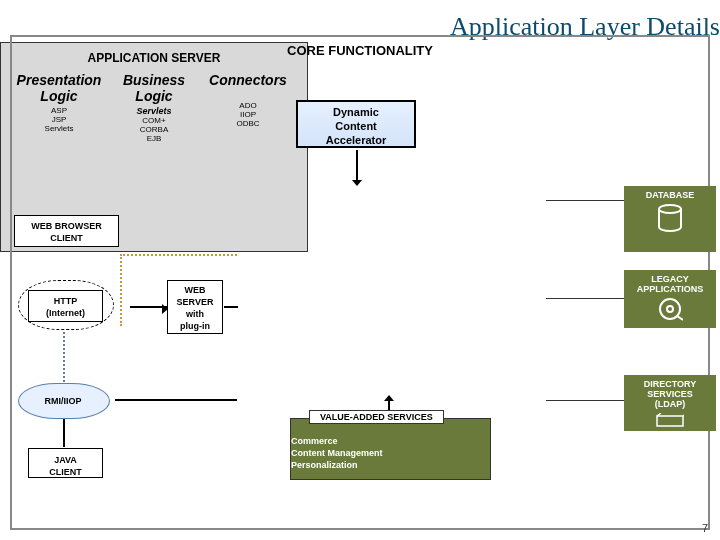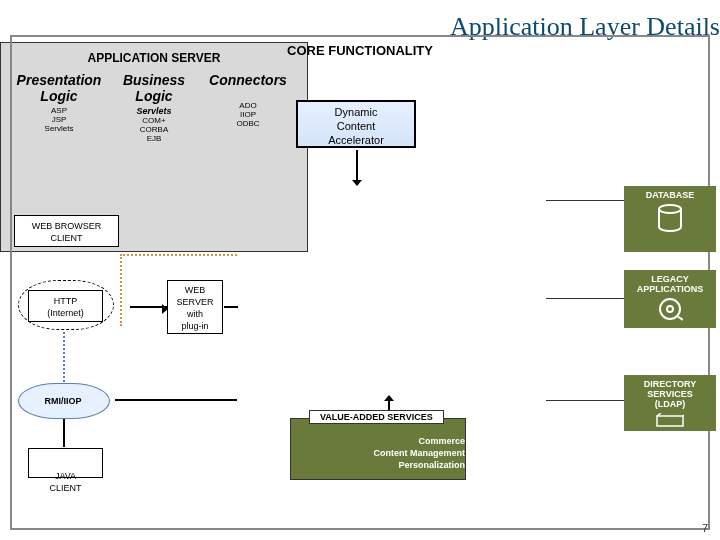--- a/index.html
+++ b/index.html
@@ -1,36 +1,36 @@
 <!DOCTYPE html>
 <html><head>
 <meta charset="utf-8">
 <style>
   * { box-sizing: border-box; margin: 0; padding: 0; }
   body { width: 720px; height: 540px; background: #fff; font-family: Verdana, Arial, sans-serif; position: relative; }
   .title { font-family: "Comic Sans MS", cursive; color: #0c4a6e; font-size: 26px; text-align: right; padding-top: 12px; font-weight: normal; }
-  .box { position: absolute; border: 1px solid #000; background: #fff; text-align: center; font-weight: normal; }
+  .box { position: absolute; border: 1px solid #000; background: #fff; text-align: center; font-weight: bold; }
   .dca { left: 296px; top: 100px; width: 120px; height: 48px; border: 2px solid #000; background: linear-gradient(#e6f0ff,#d4e4fa); font-size: 11px; padding-top: 3px; line-height: 14px; }
   .appsrv { left: 237px; top: 185px; width: 308px; height: 210px; background: #d9d9d9; border: 1px solid #333; }
   .appsrv-title { font-size: 12px; font-weight: bold; text-align: center; padding-top: 8px; }
   .core { position: absolute; left: 10px; top: 35px; right: 10px; bottom: 10px; border: 2px solid #888; }
   .core-title { font-size: 13px; font-weight: bold; text-align: center; padding-top: 6px; }
   .col { position: absolute; top: 35px; width: 88px; text-align: center; font-size: 8px; }
   .col1 { left: 3px; } .col2 { left: 98px; } .col3 { left: 192px; }
   .colh { font-style: italic; font-weight: bold; font-size: 14px; margin-bottom: 2px; }
   .sub { font-style: italic; font-weight: bold; font-size: 9px; }
   .webclient { left: 14px; top: 215px; width: 105px; height: 32px; font-size: 9px; padding-top: 4px; line-height: 12px; }
   .http { left: 28px; top: 290px; width: 75px; height: 32px; font-size: 9px; padding-top: 4px; line-height: 12px; z-index: 3; }
   .cloud { position: absolute; border-radius: 50%/60%; background: #fff; border: 1px solid #000; border-style: dashed; z-index: 2; }
   .cloud1 { left: 18px; top: 280px; width: 96px; height: 50px; }
   .websrv { left: 167px; top: 280px; width: 56px; height: 54px; font-size: 9px; padding-top: 3px; line-height: 12px; }
   .rmi { position: absolute; left: 29px; top: 390px; width: 68px; height: 24px; text-align: center; font-size: 9px; font-weight: bold; padding-top: 6px; z-index: 3; }
   .cloud2 { position: absolute; left: 18px; top: 383px; width: 92px; height: 36px; border-radius: 50%/60%; background: #e6f0ff; border: 1px solid #5a7fb0; z-index: 2; }
-  .java { left: 28px; top: 448px; width: 75px; height: 30px; font-size: 9px; padding-top: 21px; line-height: 12px; }
-  .vas { position: absolute; left: 290px; top: 418px; width: 176px; height: 62px; background: #6a7a3a; border: 1px solid #333; text-align: right; }
+  .java { left: 28px; top: 448px; width: 75px; height: 30px; font-size: 9px; padding-top: 5px; line-height: 12px; }
+  .vas { position: absolute; left: 290px; top: 418px; width: 201px; height: 62px; background: #6a7a3a; border: 1px solid #333; text-align: left; }
   .vas-title { position: absolute; left: 18px; top: -9px; background: #fff; border: 1px solid #333; font-size: 9px; font-weight: bold; padding: 1px 10px; }
   .vas-body { color: #fff; font-size: 9px; font-weight: bold; line-height: 12px; padding-top: 16px; }
   .side { position: absolute; right: 4px; width: 92px; background: #6a7a3a; color: #fff; text-align: center; font-size: 9px; font-weight: bold; padding: 4px 2px 6px 2px; }
   .db { top: 166px; height: 66px; margin-top: 20px; }
   .leg { top: 270px; height: 58px; }
   .dir { top: 375px; height: 56px; }
   .icon { display: block; margin: 4px auto 0 auto; }
   .pagenum { position: absolute; right: 12px; bottom: 6px; font-size: 11px; color: #333; }
   .h1 { position: absolute; left: 120px; top: 254px; width: 2px; height: 72px; border-left: 2px dotted #c49a3a; }
   .h2 { position: absolute; left: 120px; top: 254px; width: 117px; height: 2px; border-top: 2px dotted #c49a3a; }

